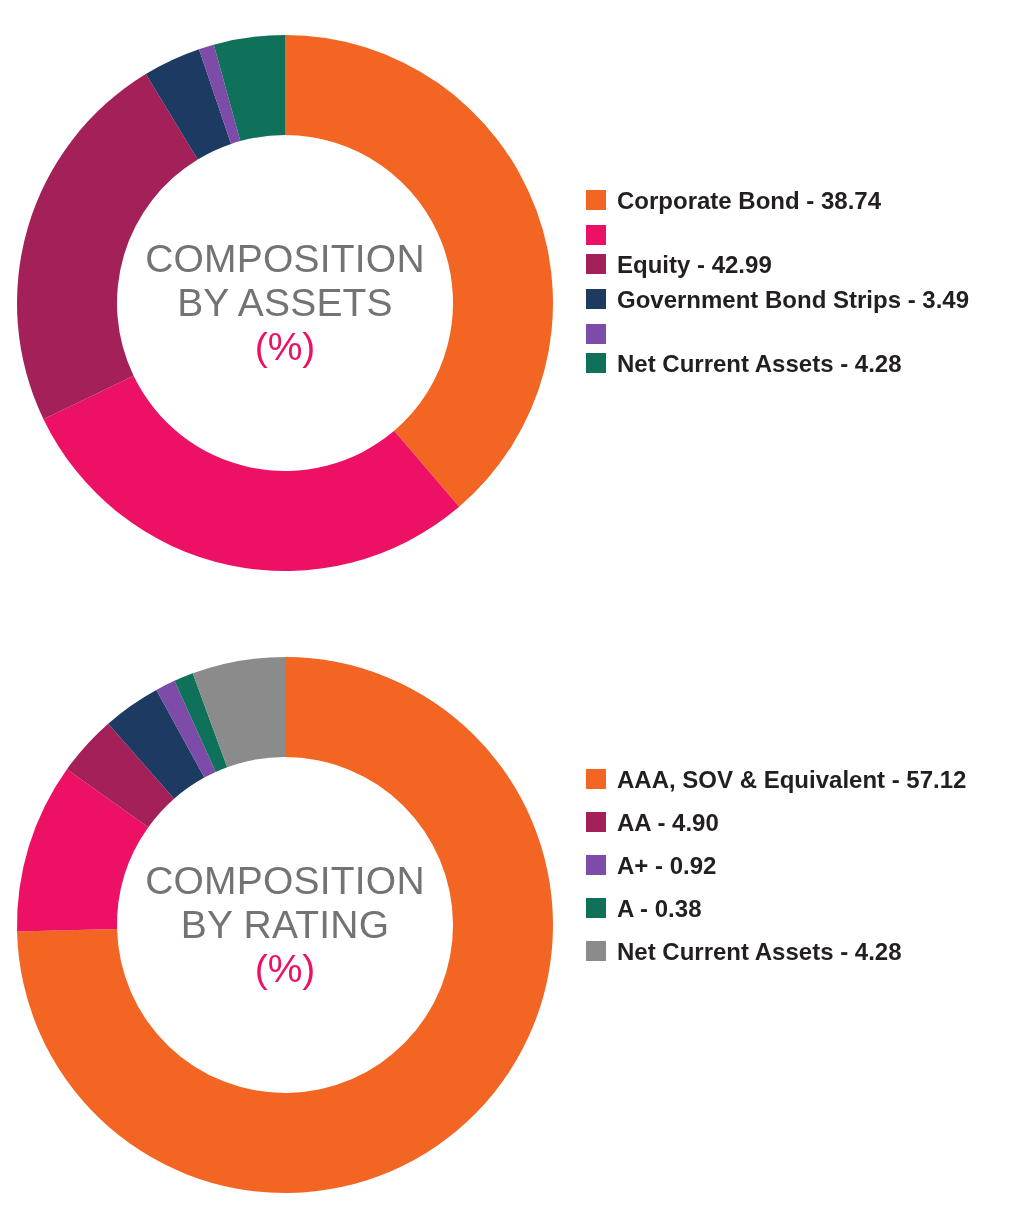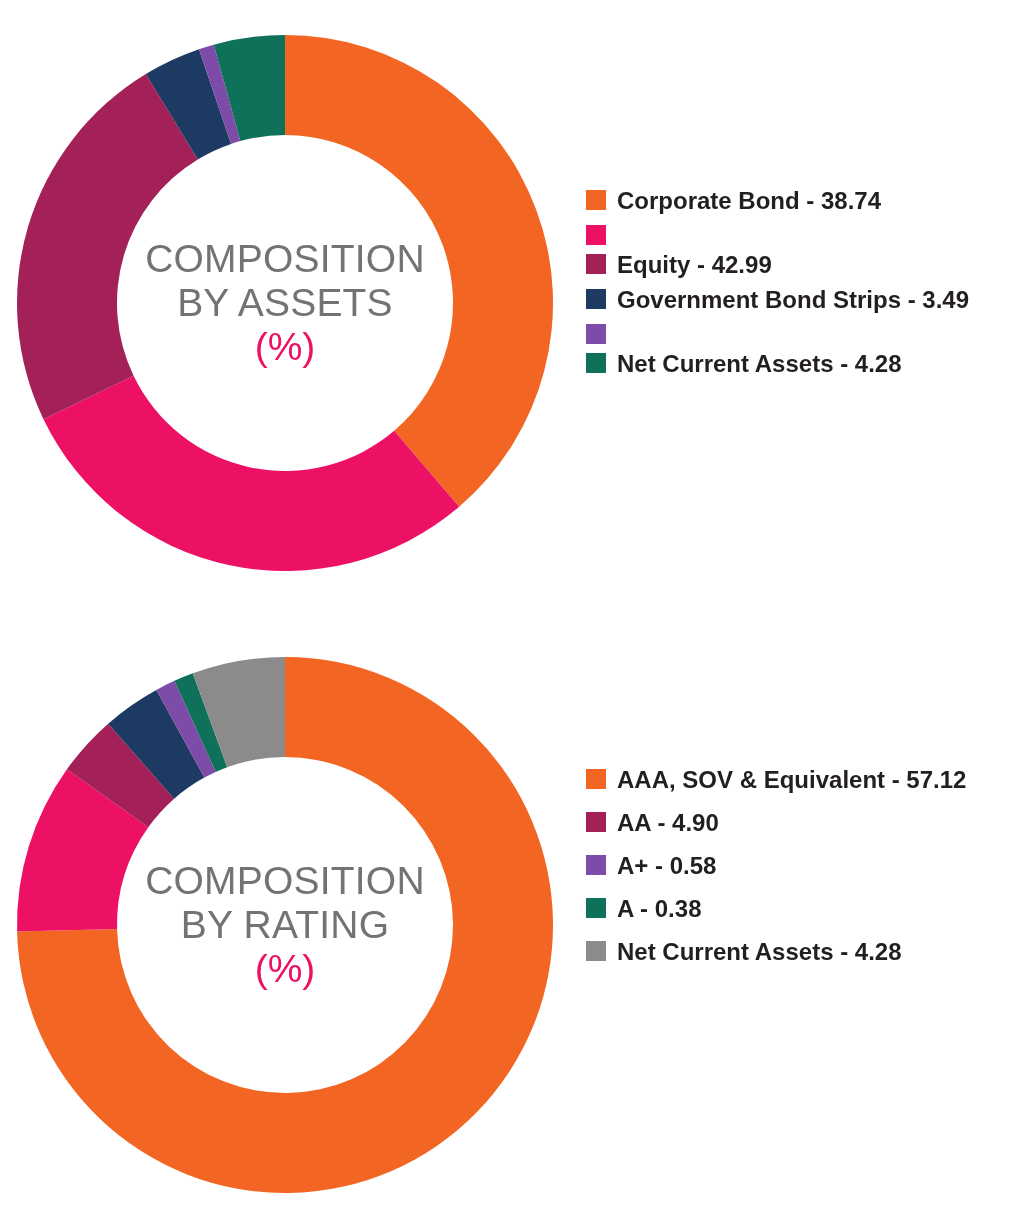--- a/index.html
+++ b/index.html
@@ -169,21 +169,21 @@
         <div class="legend-item">
           <span class="legend-swatch" style="background: rgb(242, 101, 34);"></span>
           <span class="legend-label">AAA, SOV &amp; Equivalent - 57.12</span>
         </div>
         <div class="legend-item">
           <span class="legend-swatch" style="background: rgb(163, 32, 89);"></span>
           <span class="legend-label">AA - 4.90</span>
         </div>
         <div class="legend-item">
           <span class="legend-swatch" style="background: rgb(125, 75, 168);"></span>
-          <span class="legend-label">A+ - 0.58</span>
+          <span class="legend-label">A+ - 0.92</span>
         </div>
         <div class="legend-item">
           <span class="legend-swatch" style="background: rgb(15, 113, 89);"></span>
           <span class="legend-label">A - 0.38</span>
         </div>
         <div class="legend-item">
           <span class="legend-swatch" style="background: rgb(139, 139, 139);"></span>
           <span class="legend-label">Net Current Assets - 4.28</span>
         </div>
       </div>

